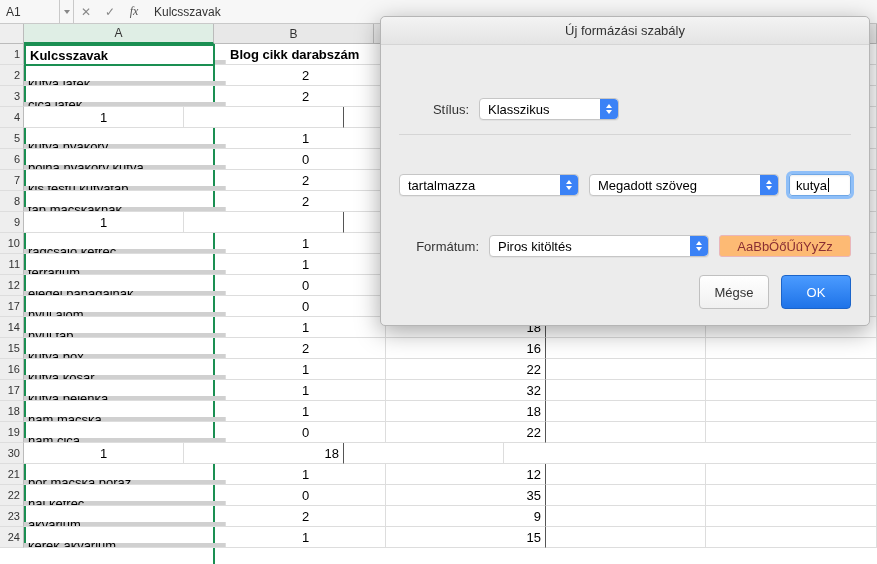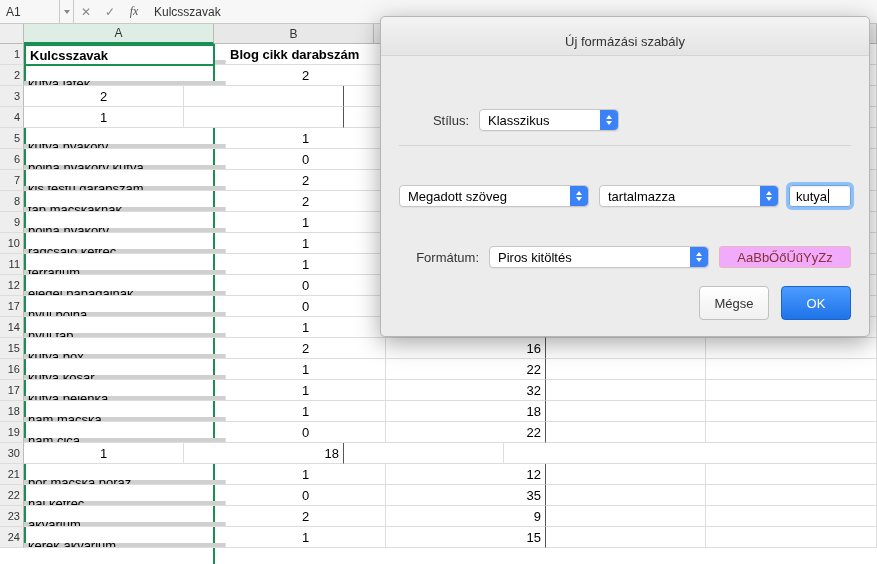--- a/index.html
+++ b/index.html
@@ -168,21 +168,21 @@
     top: 16px;
     width: 490px;
     background: #ececec;
     border: 1px solid #b5b5b5;
     border-radius: 5px;
     box-shadow: 0 6px 24px rgba(0,0,0,0.35);
     font-size: 13px;
   }
   .dialog-title {
     text-align: center;
-    padding: 17px 0 6px 0;
+    padding: 6px 0 6px 0;
     font-size: 13px;
     color: #333;
     border-bottom: 1px solid #d5d5d5;
     background: linear-gradient(#f3f3f3,#e4e4e4);
     border-radius: 5px 5px 0 0;
   }
   .dialog-body {
     padding: 14px 18px 14px 18px;
   }
   .d-row {
@@ -247,21 +247,21 @@
   }
   .caret {
     display: inline-block;
     width: 1px; height: 14px;
     background: #000;
     margin-left: 1px;
     vertical-align: middle;
   }
 
   .preview {
-    background: #f0abfc;
+    background: #fdba74;
     color: #8a2f34;
     height: 22px;
     border-radius: 3px;
     display: flex;
     align-items: center;
     justify-content: center;
     padding: 0 10px;
     border: 1px solid #e9b6bb;
     flex: 1;
   }
@@ -342,20 +342,21 @@
   <div class="row">
         <div class="row-header">2</div>
         <div class="cell colA sel">kutya játék</div>
         <div class="cell colB">2</div>
         <div class="cell colC"></div>
         <div class="cell colD"></div>
         <div class="cell rest"></div>
       </div>
       <div class="row">
         <div class="row-header">3</div>
+        <div class="cell colA sel">cica játék</div>
         <div class="cell colB">2</div>
         <div class="cell colC"></div>
         <div class="cell colD"></div>
         <div class="cell rest"></div>
       </div>
       <div class="row">
         <div class="row-header">4</div>
         <div class="cell colB">1</div>
         <div class="cell colC"></div>
         <div class="cell colD"></div>
@@ -372,37 +373,36 @@
       <div class="row">
         <div class="row-header">6</div>
         <div class="cell colA sel">bolha nyakörv kutya</div>
         <div class="cell colB">0</div>
         <div class="cell colC"></div>
         <div class="cell colD"></div>
         <div class="cell rest"></div>
       </div>
       <div class="row">
         <div class="row-header">7</div>
-        <div class="cell colA sel">kis testű darabszám</div>
+        <div class="cell colA sel">kis testű kutyatáp</div>
         <div class="cell colB">2</div>
         <div class="cell colC"></div>
         <div class="cell colD"></div>
         <div class="cell rest"></div>
       </div>
       <div class="row">
         <div class="row-header">8</div>
         <div class="cell colA sel">táp macskáknak</div>
         <div class="cell colB">2</div>
         <div class="cell colC"></div>
         <div class="cell colD"></div>
         <div class="cell rest"></div>
       </div>
       <div class="row">
         <div class="row-header">9</div>
-        <div class="cell colA sel">bolha nyakörv</div>
         <div class="cell colB">1</div>
         <div class="cell colC"></div>
         <div class="cell colD"></div>
         <div class="cell rest"></div>
       </div>
       <div class="row">
         <div class="row-header">10</div>
         <div class="cell colA sel">rágcsáló ketrec</div>
         <div class="cell colB">1</div>
         <div class="cell colC"></div>
@@ -420,21 +420,21 @@
       <div class="row">
         <div class="row-header">12</div>
         <div class="cell colA sel">eledel papagájnak</div>
         <div class="cell colB">0</div>
         <div class="cell colC">19</div>
         <div class="cell colD"></div>
         <div class="cell rest"></div>
       </div>
       <div class="row">
         <div class="row-header">17</div>
-        <div class="cell colA sel">nyúl bolha</div>
+        <div class="cell colA sel">nyúl alom</div>
         <div class="cell colB">0</div>
         <div class="cell colC">31</div>
         <div class="cell colD"></div>
         <div class="cell rest"></div>
       </div>
       <div class="row">
         <div class="row-header">14</div>
         <div class="cell colA sel">nyúl táp</div>
         <div class="cell colB">1</div>
         <div class="cell colC">18</div>
@@ -532,26 +532,26 @@
       <div class="d-label">Stílus:</div>
       <div class="mac-select" style="width:140px">
         <span>Klasszikus</span>
         <span class="arrows"></span>
       </div>
     </div>
     <div class="sep"></div>
 
 
     <div class="d-row">
+      <div class="mac-select" style="width:180px">
+        <span>tartalmazza</span>
+        <span class="arrows"></span>
+      </div>
       <div class="mac-select" style="width:190px">
         <span>Megadott szöveg</span>
-        <span class="arrows"></span>
-      </div>
-      <div class="mac-select" style="width:180px">
-        <span>tartalmazza</span>
         <span class="arrows"></span>
       </div>
       <div class="text-input focused" style="flex:1">
         <span>kutya</span>
           <span class="caret"></span>
       </div>
     </div>
 
     <div class="d-row" style="margin-bottom:4px">
       <div class="d-label" style="width:80px">Formátum:</div>

